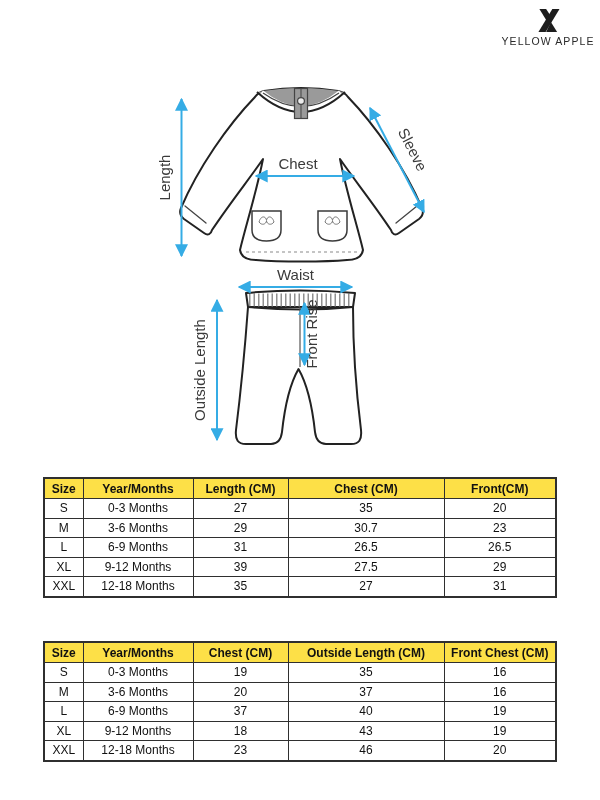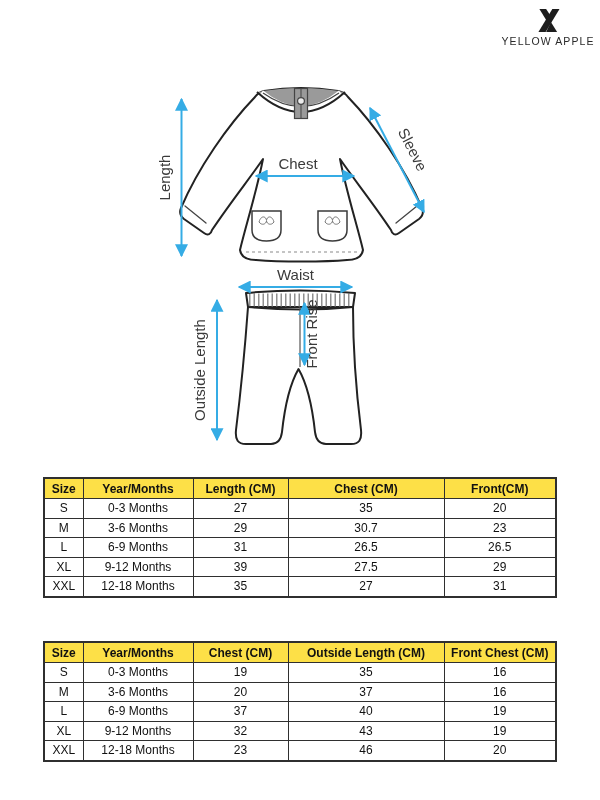--- a/index.html
+++ b/index.html
@@ -218,21 +218,21 @@
     <tr class="data-row">
       <td>L</td>
       <td>6-9 Months</td>
       <td>37</td>
       <td>40</td>
       <td>19</td>
     </tr>
     <tr class="data-row">
       <td>XL</td>
       <td>9-12 Months</td>
-      <td>32</td>
+      <td>18</td>
       <td>43</td>
       <td>19</td>
     </tr>
     <tr class="data-row">
       <td>XXL</td>
       <td>12-18 Months</td>
       <td>23</td>
       <td>46</td>
       <td>20</td>
     </tr>

